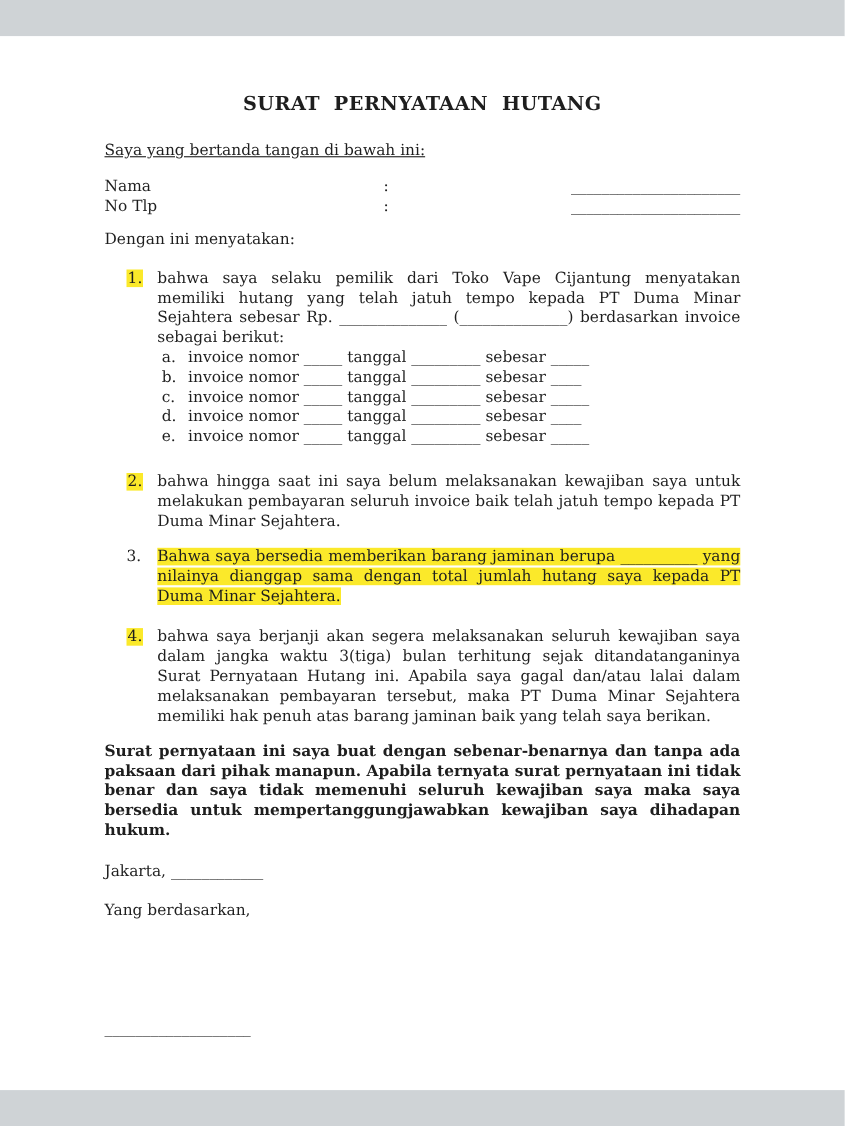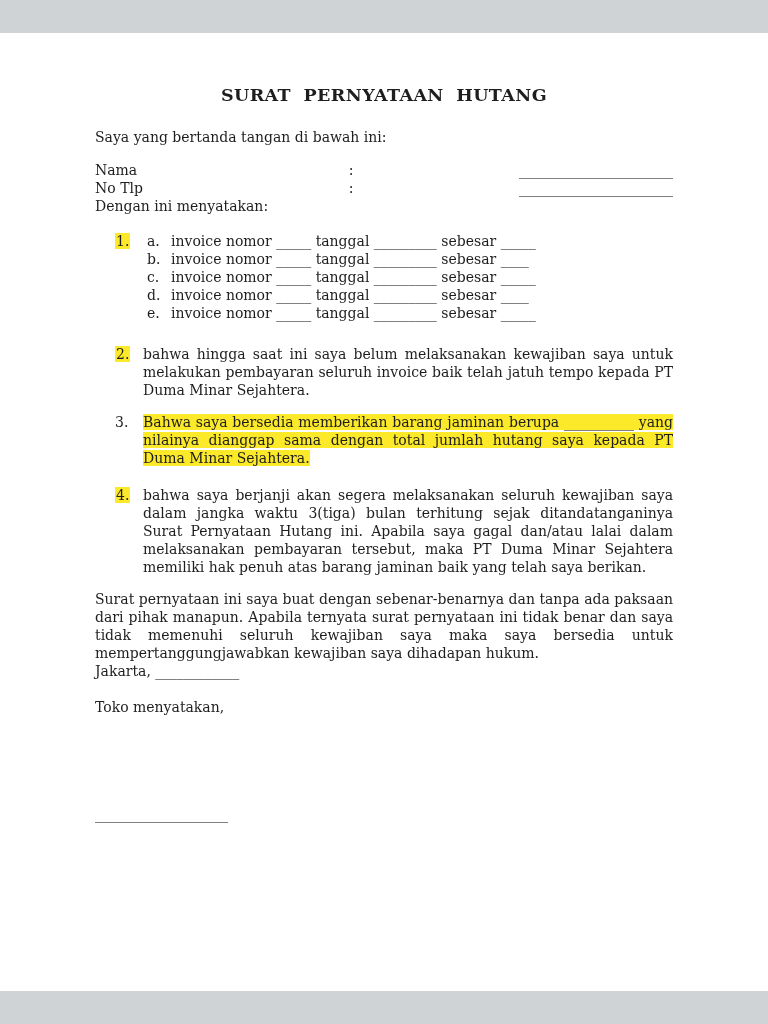--- a/index.html
+++ b/index.html
@@ -27,40 +27,40 @@
     background:var(--paper);
     padding:0 95px;box-sizing:border-box;
   }
   p{margin:0;}
   .title{
     margin:53px 0 0;
     text-align:center;
     font-size:17.5px;font-weight:bold;line-height:19px;
     letter-spacing:.4px;word-spacing:6px;
   }
-  .intro{margin-top:23px;}
+  .intro{margin-top:23px;text-decoration:underline;}
   .fields{margin-top:15px;}
   .frow{display:flex;justify-content:space-between;}
   .flabel{width:95px;flex:none;}
   .fsep{margin-right:7px;}
-  .lead{margin-top:0;}
+  .lead{margin-top:12px;}
   .items{margin-top:17px;margin-left:20px;}
   .item{display:flex;}
   .item:nth-child(2){margin-top:23px;}
   .item:nth-child(3){margin-top:14px;}
   .item:nth-child(4){margin-top:19px;}
   .num{flex:none;width:28px;}
   .num .hl{padding:0 1px;}
   .itext{flex:1;text-align:justify;}
   .hl{background:var(--hl);}
   .subs{margin-left:4px;text-align:left;}
   .sub{display:flex;}
   .sub .letter{flex:none;width:24px;}
-  .closing{margin-top:14px;text-align:justify;}
-  .city{}
+  .closing{margin-top:14px;text-align:justify;font-weight:bold;}
+  .city{margin-top:19px;}
   .sign{margin-top:18px;}
   .sigline{margin-top:89px;}
 </style>
 </head>
 <body>
 
 <div class="bar top"></div>
 
 <div class="page">
   <p class="title">SURAT PERNYATAAN HUTANG</p>
@@ -78,21 +78,21 @@
         <span class="fsep">:</span>
         <span class="fblank">______________________</span>
       </div>
     </div>
 
   <p class="lead">Dengan ini menyatakan:</p>
 
   <div class="items" id="items">
       <div class="item">
         <span class="num"><span class="hl">1.</span></span>
-        <div class="itext"><div class="subs">
+        <div class="itext"><span>bahwa saya selaku pemilik dari Toko Vape Cijantung menyatakan memiliki hutang yang telah jatuh tempo kepada PT Duma Minar Sejahtera sebesar Rp. ______________ (______________) berdasarkan invoice sebagai berikut:</span><div class="subs">
             <div class="sub">
               <span class="letter">a.</span>
               <span>invoice nomor _____ tanggal _________ sebesar _____</span>
             </div>
             <div class="sub">
               <span class="letter">b.</span>
               <span>invoice nomor _____ tanggal _________ sebesar ____</span>
             </div>
             <div class="sub">
               <span class="letter">c.</span>
@@ -119,18 +119,18 @@
       <div class="item">
         <span class="num"><span class="hl">4.</span></span>
         <div class="itext"><span>bahwa saya berjanji akan segera melaksanakan seluruh kewajiban saya dalam jangka waktu 3(tiga) bulan terhitung sejak ditandatanganinya Surat Pernyataan Hutang ini. Apabila saya gagal dan/atau lalai dalam melaksanakan pembayaran tersebut, maka PT Duma Minar Sejahtera memiliki hak penuh atas barang jaminan baik yang telah saya berikan.</span></div>
       </div>
     </div>
 
   <p class="closing">Surat pernyataan ini saya buat dengan sebenar-benarnya dan tanpa ada paksaan dari pihak manapun. Apabila ternyata surat pernyataan ini tidak benar dan saya tidak memenuhi seluruh kewajiban saya maka saya bersedia untuk mempertanggungjawabkan kewajiban saya dihadapan hukum.</p>
 
   <p class="city">Jakarta, ____________</p>
 
-  <p class="sign">Toko menyatakan,</p>
+  <p class="sign">Yang berdasarkan,</p>
 
   <p class="sigline">___________________</p>
 </div>
 
 <div class="bar bottom"></div>
 
 </body></html>

